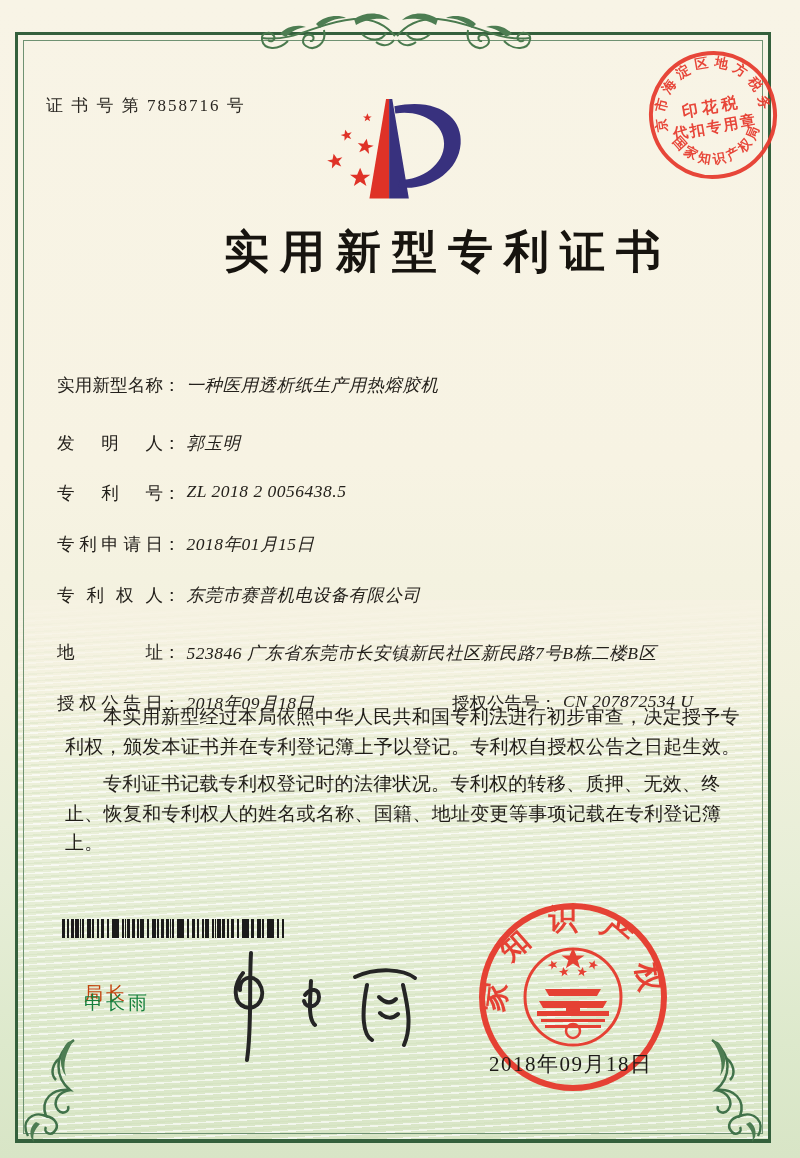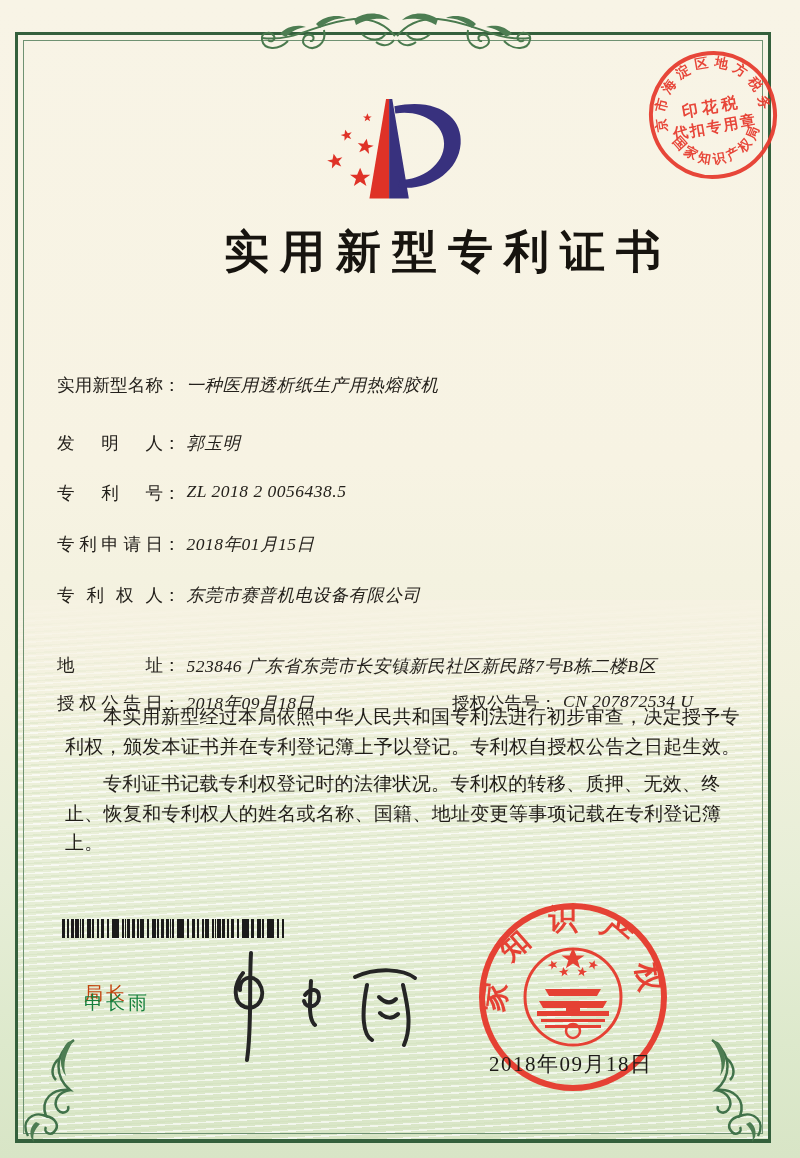--- a/index.html
+++ b/index.html
@@ -104,20 +104,21 @@
       <path d="M60,52 c-12,2 -18,12 -12,20 c4,5 12,2 10,-4"></path>
       <path d="M36,78 c10,2 14,10 8,16 c-4,4 -11,0 -8,-5"></path>
       <path d="M50,20 c-8,6 -10,16 -4,22"></path>
     </g>
     <g fill="#4d7d52">
       <path d="M64,2 C56,14 52,26 56,38 C48,28 50,12 58,4 Z"></path>
       <path d="M30,86 C24,92 22,98 24,104 C18,98 20,88 26,84 Z"></path>
     </g>
   </svg>
 
+  <div class="certno content" style="position:absolute;">证 书 号 第 7858716 号</div>
 
   <svg class="logo content" width="178" height="114" viewBox="0 0 170 110">
     <g>
       <polygon points="86,2 89,2 89,98 70,98" fill="var(--logo-red,#df3227)"></polygon>
       <polygon points="89,2 92,2 108,98 89,98" fill="var(--logo-blue,#38317e)"></polygon>
       <path d="M94,9 C136,0 160,20 158,45 C156,73 126,91 98,87 L99,80 C121,80 142,65 142,45 C142,25 119,12 95,16 Z" fill="var(--logo-blue,#38317e)"></path>
     </g>
     <g fill="var(--logo-red,#df3227)">
       <path transform="translate(68,20) scale(0.42)" d="M0,-10 L2.94,-3.09 10,-3.09 4.05,1.18 6.18,8.09 0,3.82 -6.18,8.09 -4.05,1.18 -10,-3.09 -2.94,-3.09 Z"></path>
       <path transform="translate(48,37) scale(0.55) rotate(-15)" d="M0,-10 L2.94,-3.09 10,-3.09 4.05,1.18 6.18,8.09 0,3.82 -6.18,8.09 -4.05,1.18 -10,-3.09 -2.94,-3.09 Z"></path>
@@ -163,21 +164,21 @@
   <div class="row" style="top:500px">
     <span class="lab">专利申请日</span>
       <span class="col">：</span>
     <span class="val">2018年01月15日</span>
   </div>
   <div class="row" style="top:551px">
     <span class="lab">专利权人</span>
       <span class="col">：</span>
     <span class="val">东莞市赛普机电设备有限公司</span>
   </div>
-  <div class="row" style="top:621px">
+  <div class="row" style="top:608px">
     <span class="lab">地址</span>
       <span class="col">：</span>
     <span class="val addr">523846 广东省东莞市长安镇新民社区新民路7号B栋二楼B区</span>
   </div>
   <div class="row" style="top:659px">
     <span class="lab">授权公告日</span>
       <span class="col">：</span>
     <span class="val">2018年09月18日</span>
     <span class="pair2">
       <span>授权公告号</span>

